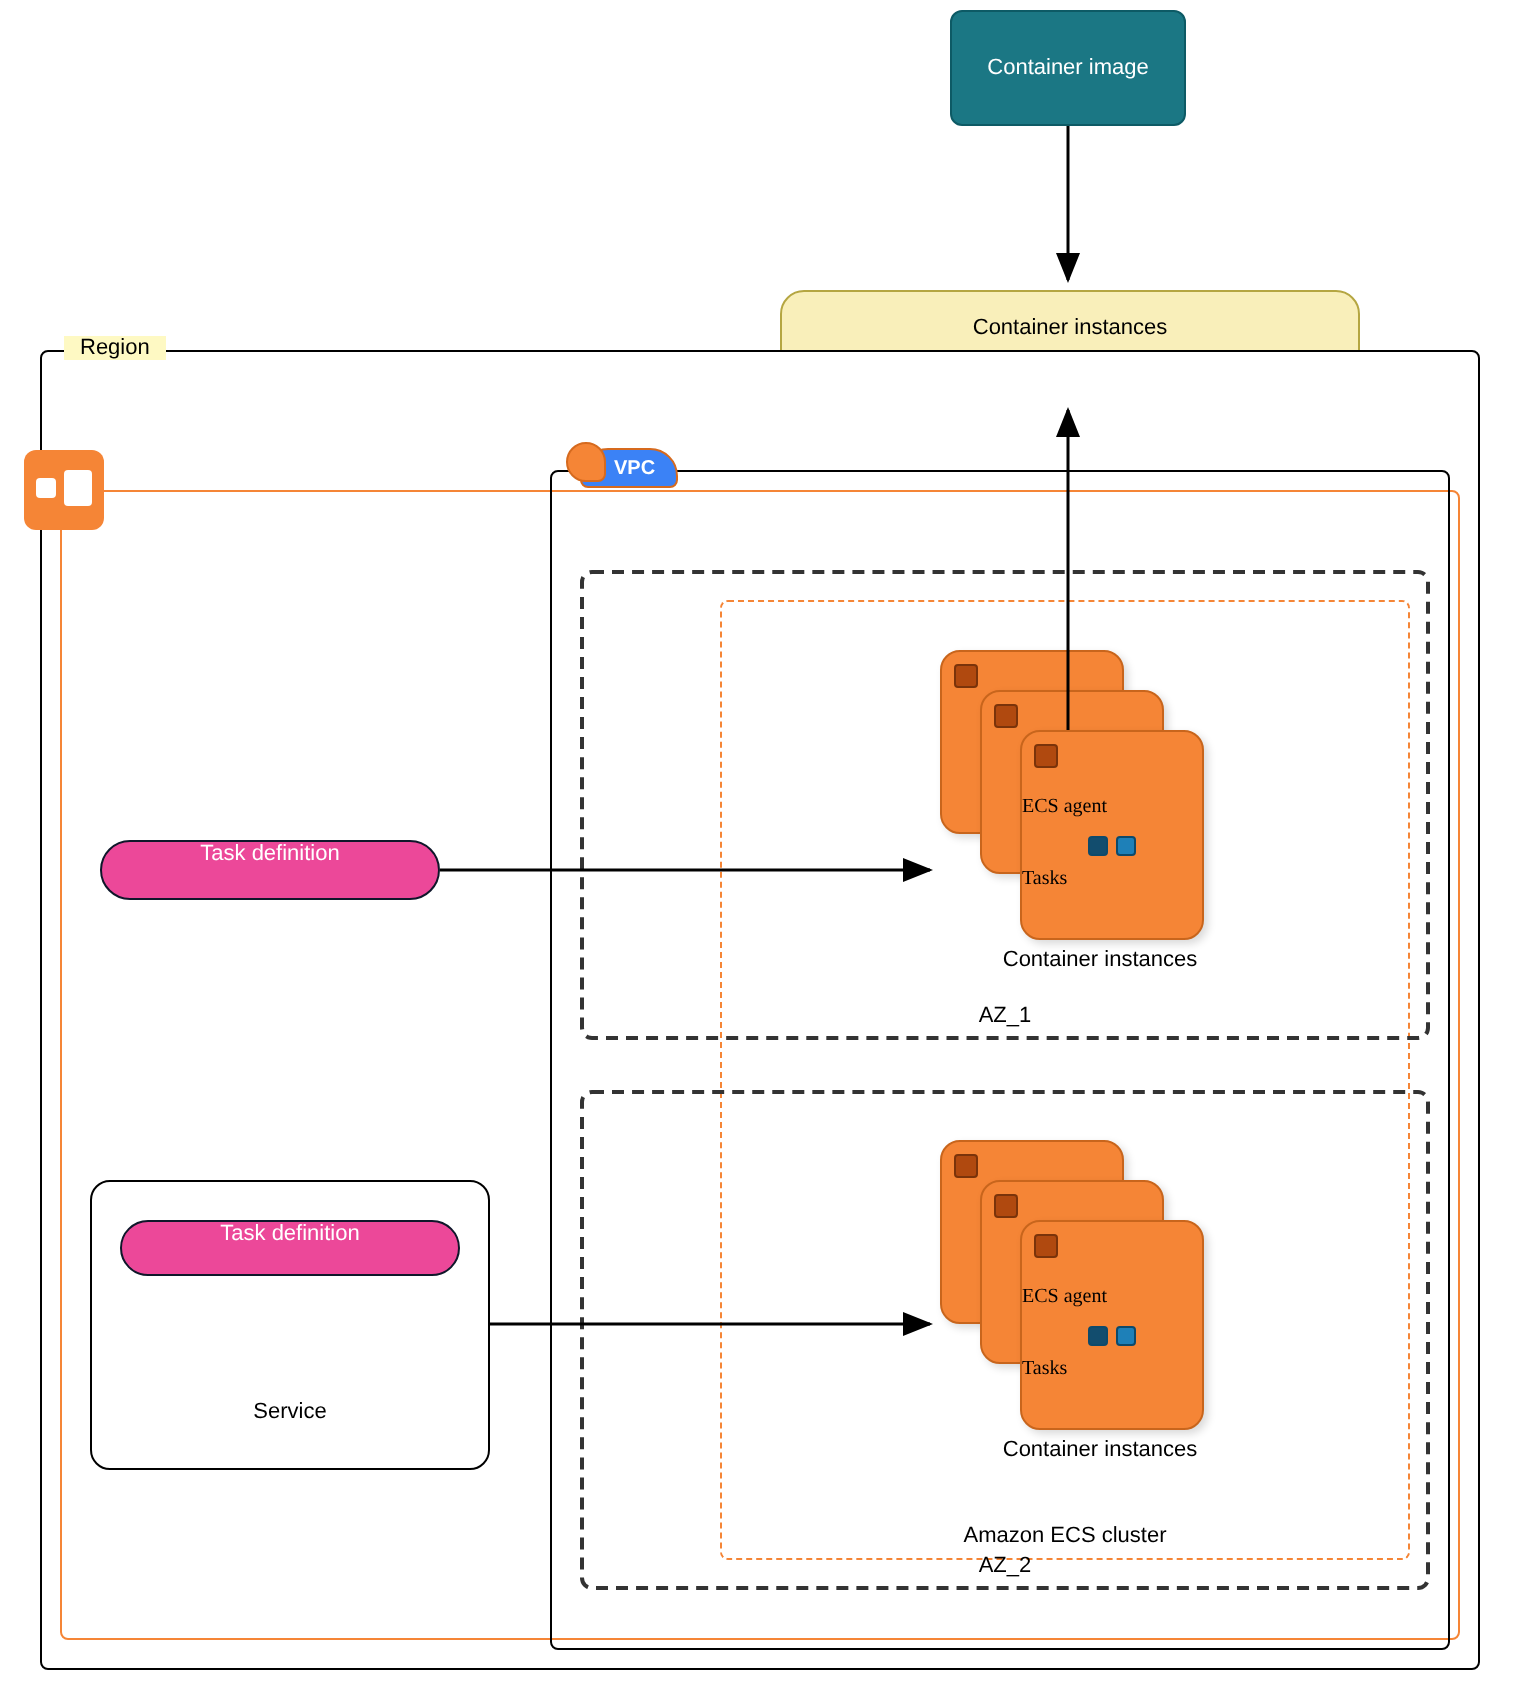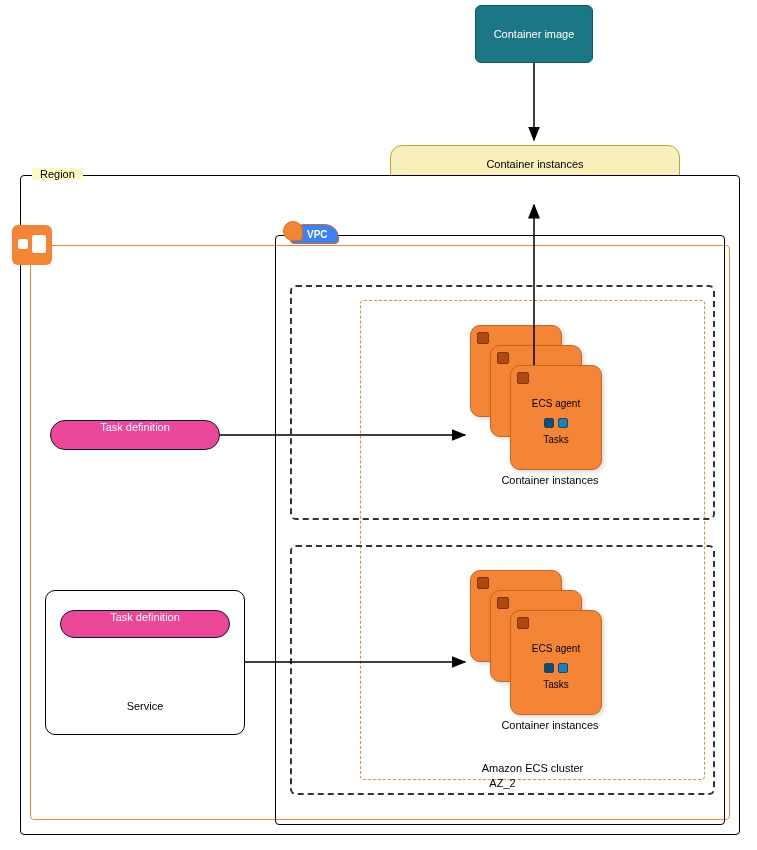--- a/index.html
+++ b/index.html
@@ -120,23 +120,23 @@
     height: 12px;
     background: #b0490f;
     border: 1px solid #7a330a;
     top: 6px;
     left: 6px;
     border-radius: 2px;
   }
   .ecs-label {
     position: absolute;
     width: 100%;
-    text-align: center;
     color: #000;
     font-size: 10px;
+    font-family: Liberation Serif, serif;
   }
   .tasks-row {
     position: absolute;
     display: flex;
     gap: 4px;
     left: 50%;
     transform: translateX(-50%);
   }
   .task-sq {
     width: 10px;
@@ -206,20 +206,21 @@
 
   <div class="box vpc-border" style="left:275px; top:235px; width:450px; height:590px;"></div>
   <div class="vpc-badge" style="left:290px; top:224px;">
     <span>VPC</span>
   </div>
 
   <div class="box cluster-box" style="left:360px; top:300px; width:345px; height:480px; border-width:1.5px;"></div>
   <div class="label" style="left:360px; top:762px; width:345px;">Amazon ECS cluster</div>
 
   <div class="box az-box" style="left:290px; top:285px; width:425px; height:235px;"></div>
+  <div class="label" style="left:290px; top:502px; width:425px;">AZ_1</div>
 
   <div class="box az-box" style="left:290px; top:545px; width:425px; height:250px;"></div>
   <div class="label" style="left:290px; top:777px; width:425px;">AZ_2</div>
 
   <div class="box orange-pill" style="left:50px; top:420px; width:170px; height:30px;">
     <span>Task definition</span>
   </div>
 
   <div class="box service-box" style="left:45px; top:590px; width:200px; height:145px;"></div>
   <div class="box orange-pill" style="left:60px; top:610px; width:170px; height:28px;">

